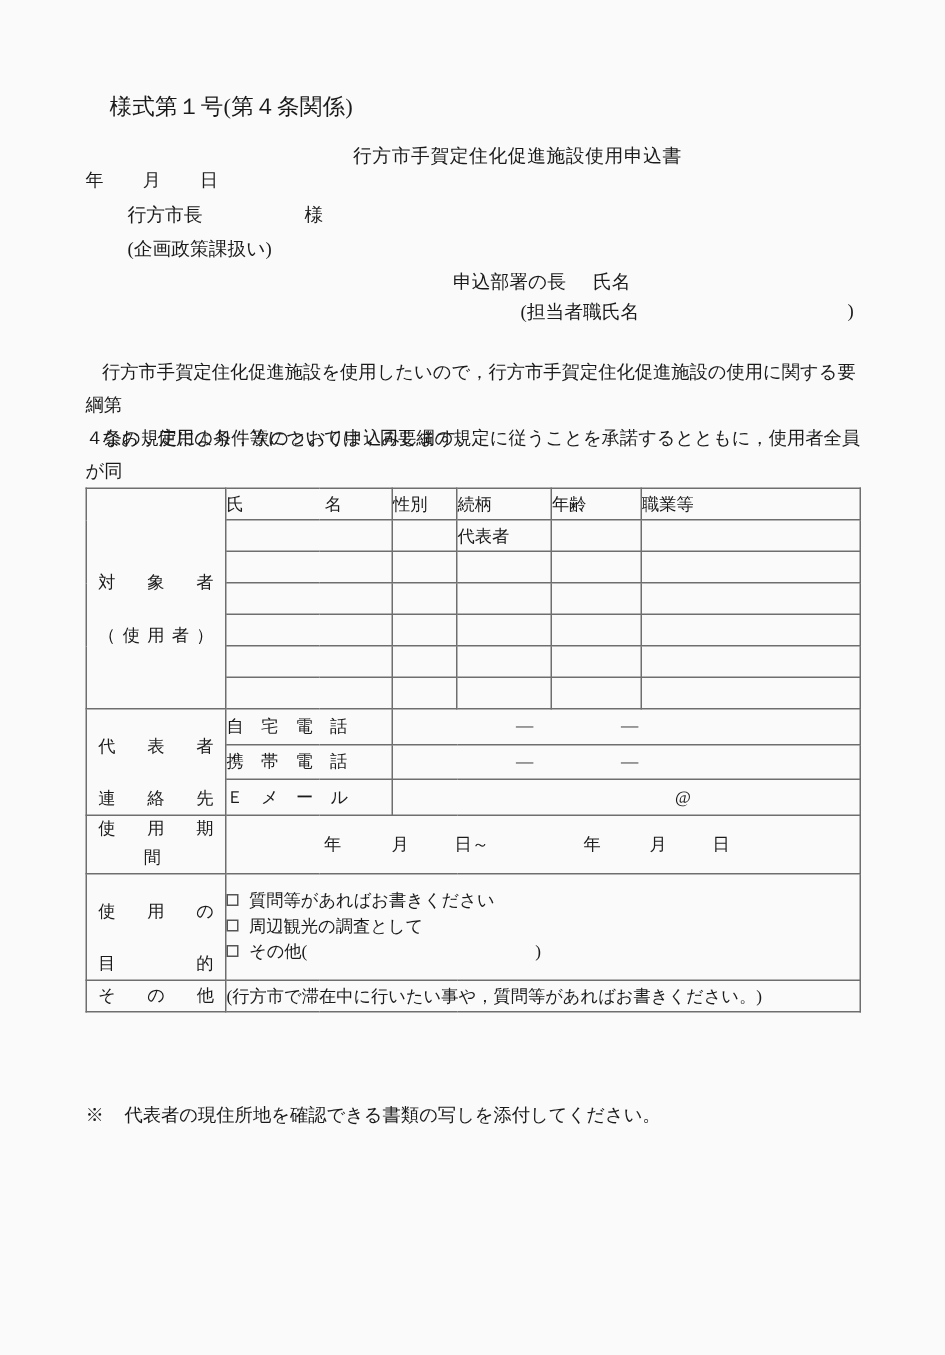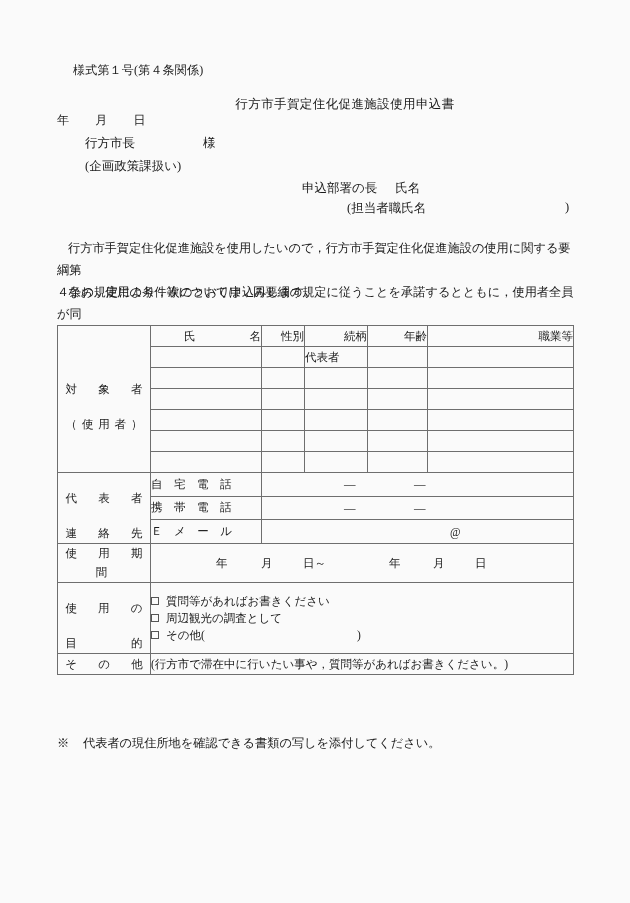--- a/index.html
+++ b/index.html
@@ -29,21 +29,21 @@
     position: absolute;
     left: 57px;
     top: 0;
     width: 516px;
   }
 
   #form-code {
     position: absolute;
     left: 16px;
     top: 62px;
-    font-size: 12px;
+    font-size: 15px;
     letter-spacing: 0.2px;
   }
   #doc-title {
     position: absolute;
     left: 0;
     top: 96px;
     width: 516px;
     text-align: center;
     font-size: 12.5px;
     letter-spacing: 0.4px;
@@ -127,21 +127,21 @@
     padding: 0;
     vertical-align: middle;
     height: 21px;
   }
   .lbl-cell {
     text-align: center;
     font-size: 11.5px;
     line-height: 19px;
   }
   .spread { letter-spacing: 0.42em; text-indent: 0.42em; margin-top: 16px; }
-  .hd { text-align: right; }
+  .hd { text-align: left; }
   .hd-name { letter-spacing: 0; }
   .hd-name .sp { display: inline-block; width: 54px; }
   .ctr { text-align: left; }
 
   .phone-val { text-align: left; padding-left: 0; position: relative; height: 22px; }
   .dash1, .dash2 { position: absolute; top: 50%; transform: translateY(-50%); }
   .dash1 { left: 82px; }
   .dash2 { left: 152px; }
   .email-val { text-align: left; position: relative; height: 22px; }
   .at { position: absolute; left: 188px; top: 50%; transform: translateY(-50%); }

